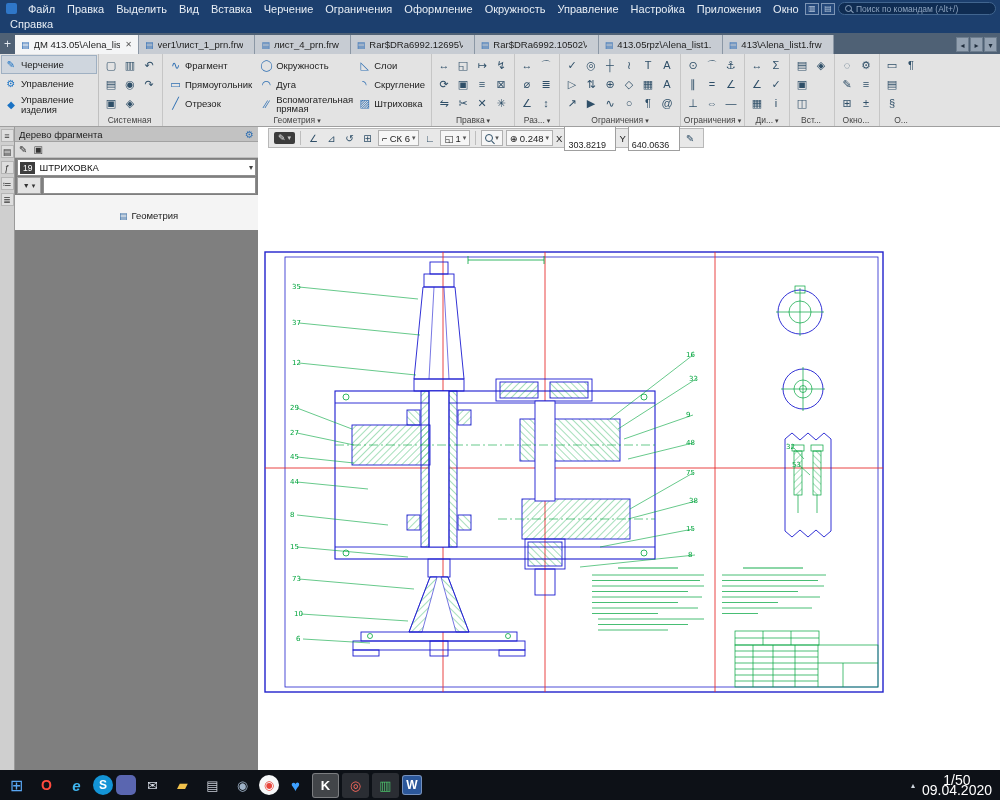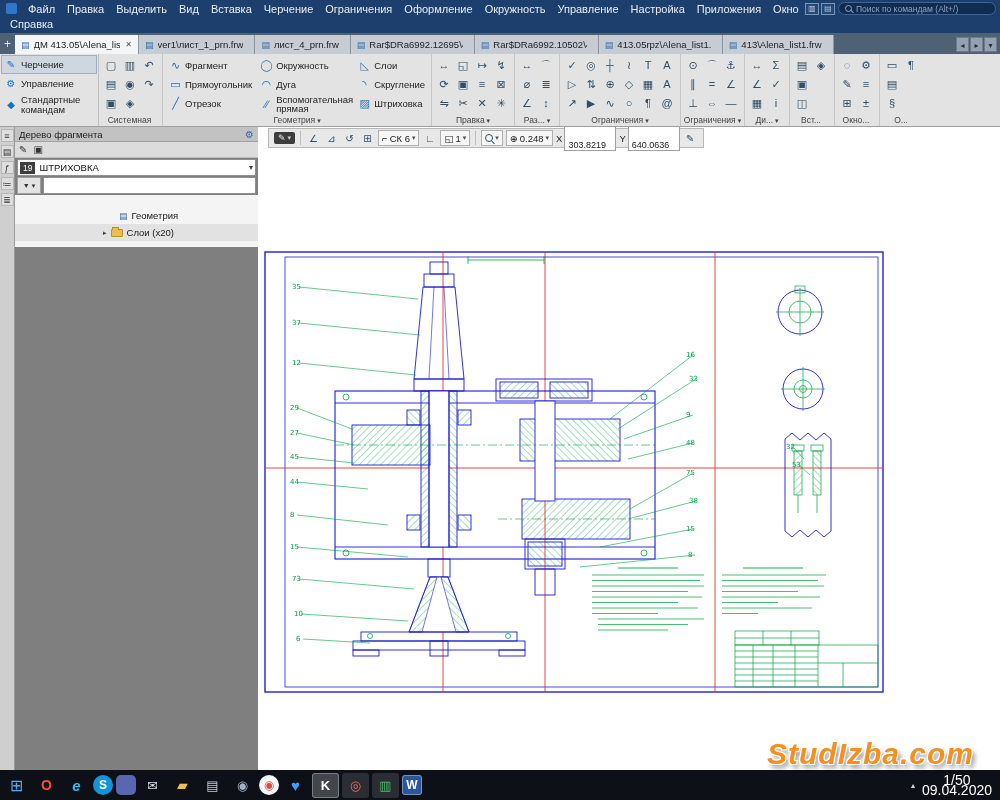--- a/index.html
+++ b/index.html
@@ -202,21 +202,21 @@
           <span class="wslbl">Черчение</span>
         </div>
 
         <div class="wsbtn">
           <span class="wsico">⚙</span>
           <span class="wslbl">Управление</span>
         </div>
 
         <div class="wsbtn">
           <span class="wsico">◆</span>
-          <span class="wslbl">Стандартные командам</span>
+          <span class="wslbl">Управление изделия</span>
         </div>
       </div>
 
     <div class="rgroup">
       <div class="icons">
 
       <span class="ric">▢</span>
           <span class="ric">▤</span>
           <span class="ric">▣</span>
           <span class="ric">▥</span>
@@ -429,25 +429,20 @@
       <span class="fbtn">
           <span>▼</span>
           <span>▾</span>
         </span>
       <input class="finput" style="">
     </div>
     <div class="ptree">
       <div class="trow" style="padding-left:104px">
         <span class="tdoc">▤</span>
         <span>Геометрия</span>
-      </div>
-      <div class="trow shaded" style="padding-left:88px">
-        <span class="texp">▸</span>
-        <span class="folder"></span>
-        <span>Слои (x20)</span>
       </div>
     </div>
     <div class="pfill"></div>
   </div>
 
   <div class="canvas">
 
     <div class="statebar">
       <span class="sbtn">
           <span>✎</span>
@@ -673,21 +668,20 @@
           <line x1="437" y1="428" x2="322" y2="440"></line>
           <text x="430" y="430" stroke="none">8</text>
           <line x1="535" y1="320" x2="546" y2="332"></line>
           <text x="528" y="322" stroke="none">32</text>
           <line x1="541" y1="338" x2="552" y2="348"></line>
           <text x="534" y="340" stroke="none">53</text>
         </g>
     </svg>
   </div>
 
-  <div class="watermark">StudIzba.com</div>
 
   <div class="taskbar">
     <div class="ticons">
 
     <span class="tic" style="color: rgb(89, 166, 242); font-size: 16px;">⊞</span>
         <span class="tic" style="color: rgb(255, 75, 62); font-weight: bold; font-size: 14px;">O</span>
         <span class="tic" style="color: rgb(63, 182, 240); font-weight: bold; font-style: italic; font-size: 15px;">e</span>
         <span class="tic" style="background: rgb(19, 148, 214); color: rgb(255, 255, 255); font-weight: bold; border-radius: 50%; width: 20px; height: 20px; font-size: 12px;">S</span>
         <span class="tic" style="background: rgb(90, 102, 176); width: 20px; height: 20px; border-radius: 5px;"></span>
         <span class="tic" style="color: rgb(215, 221, 230);">✉</span>

